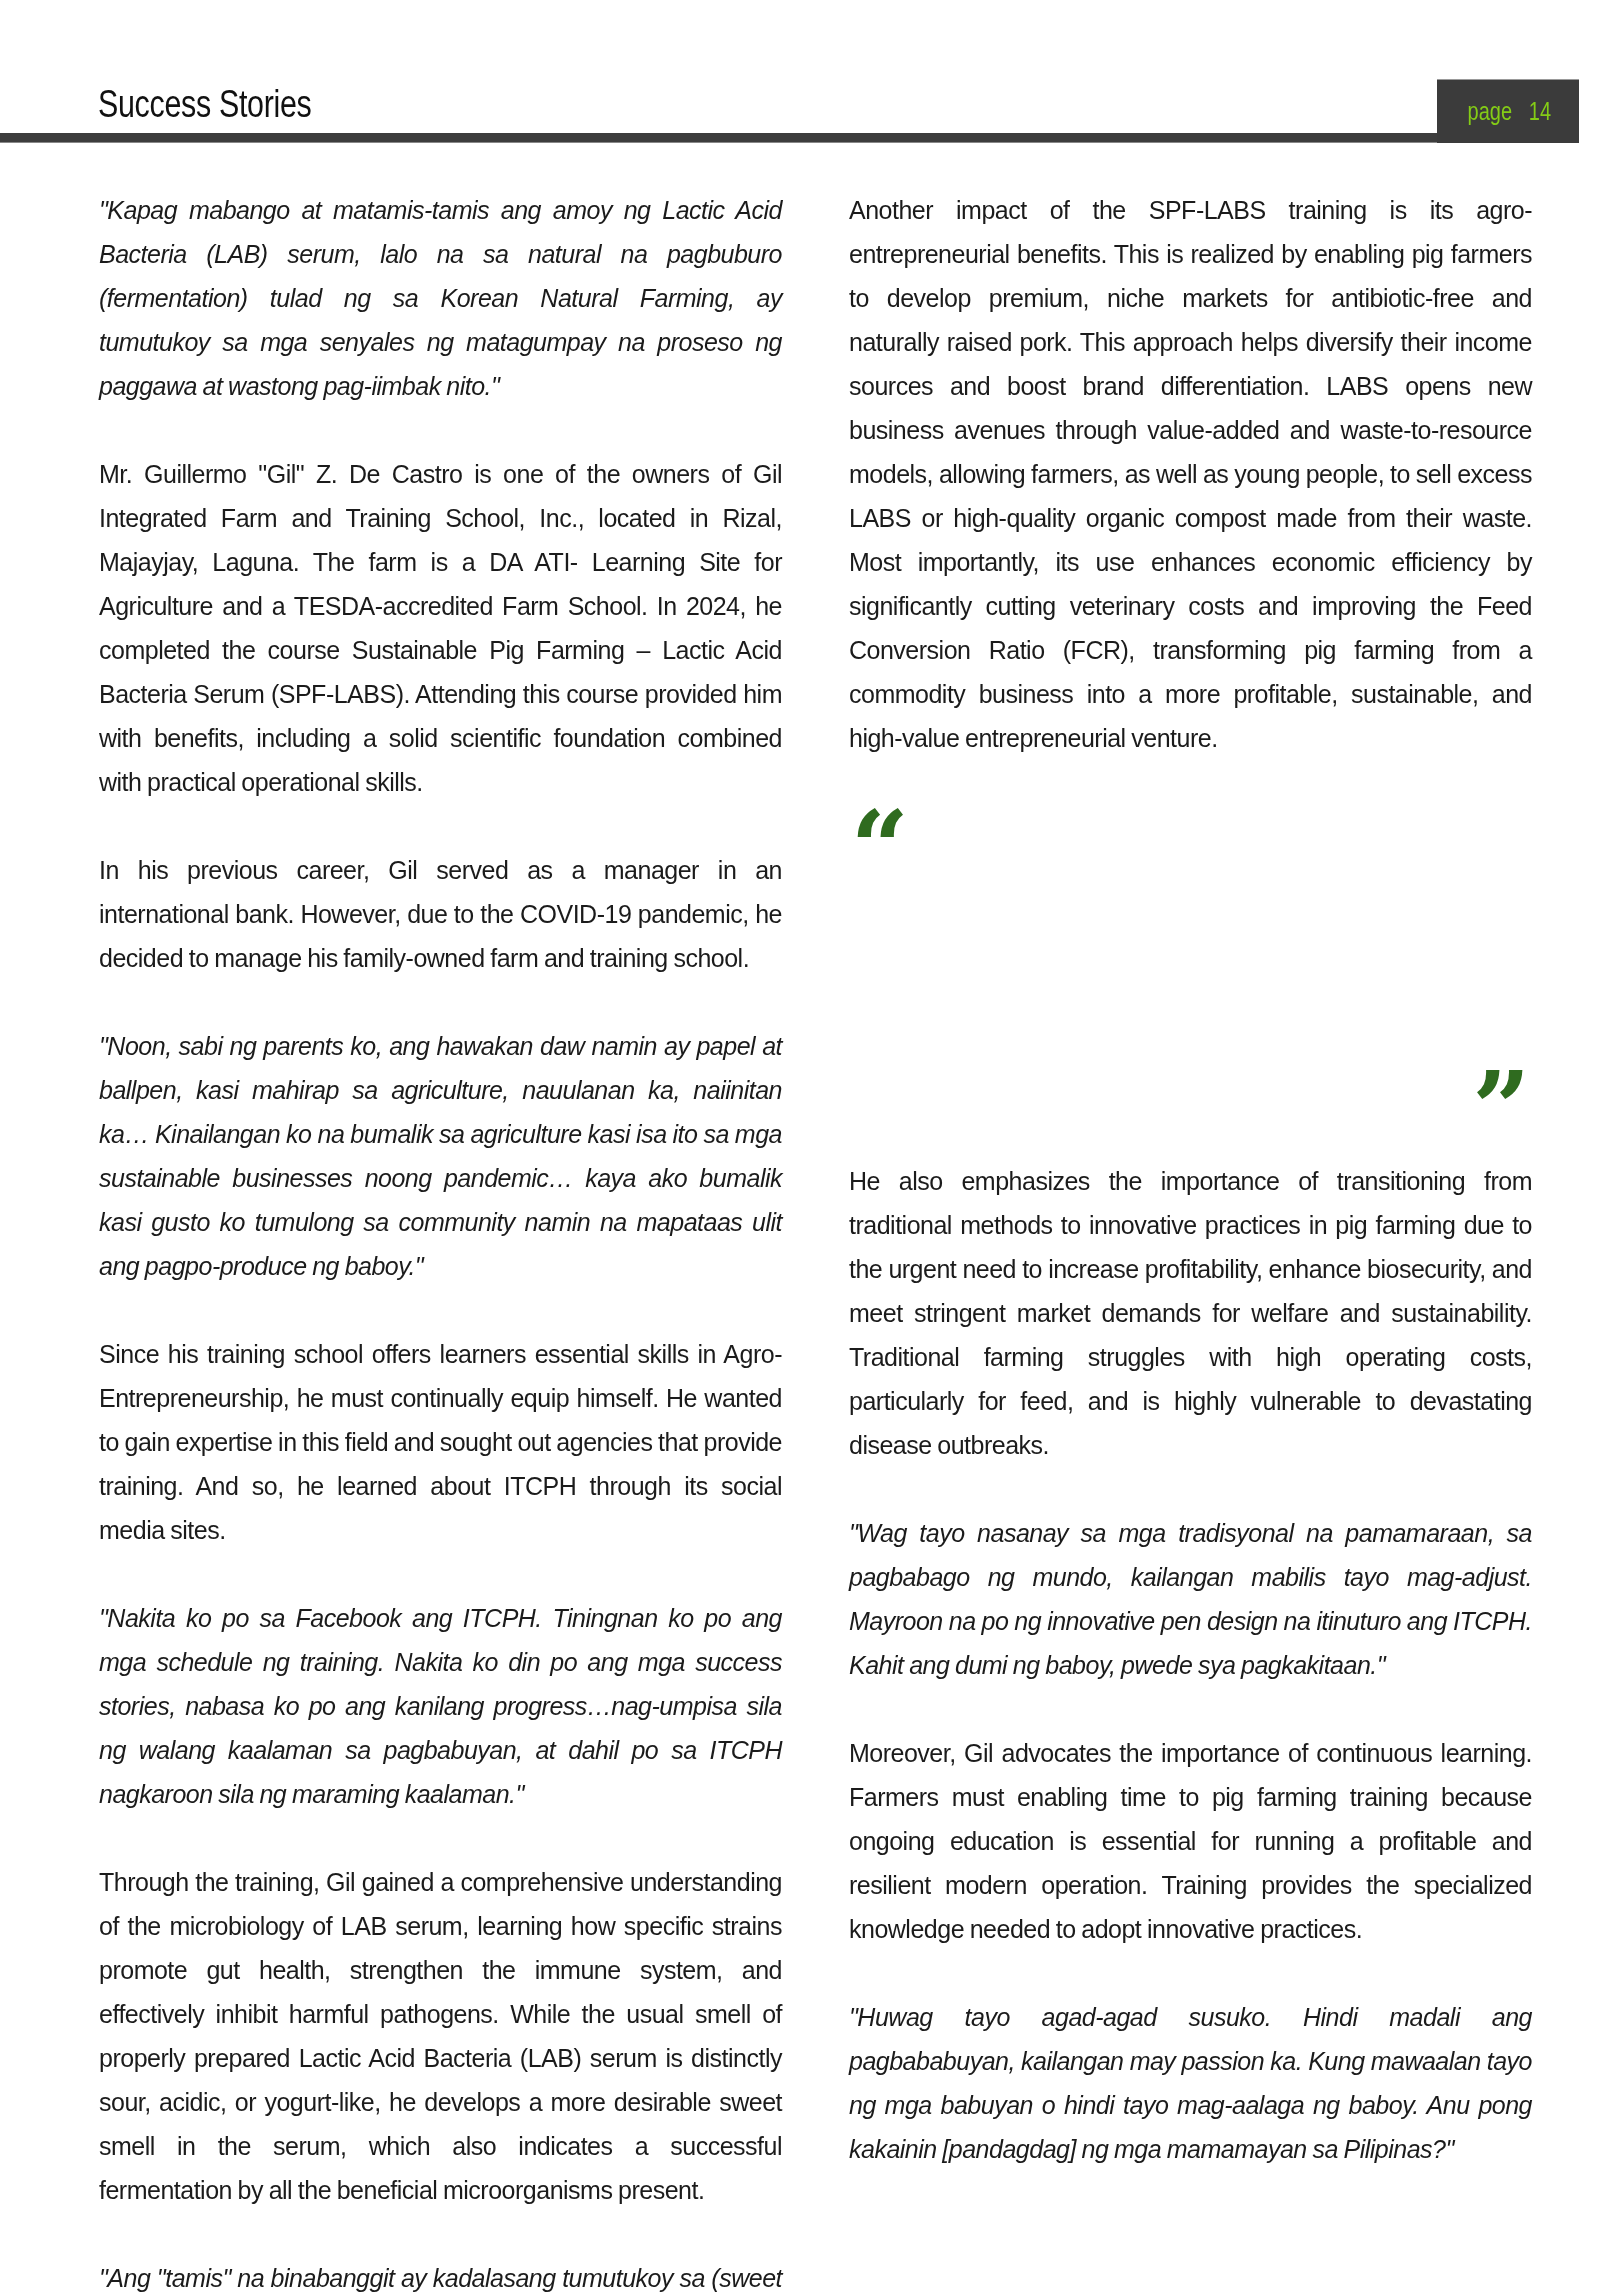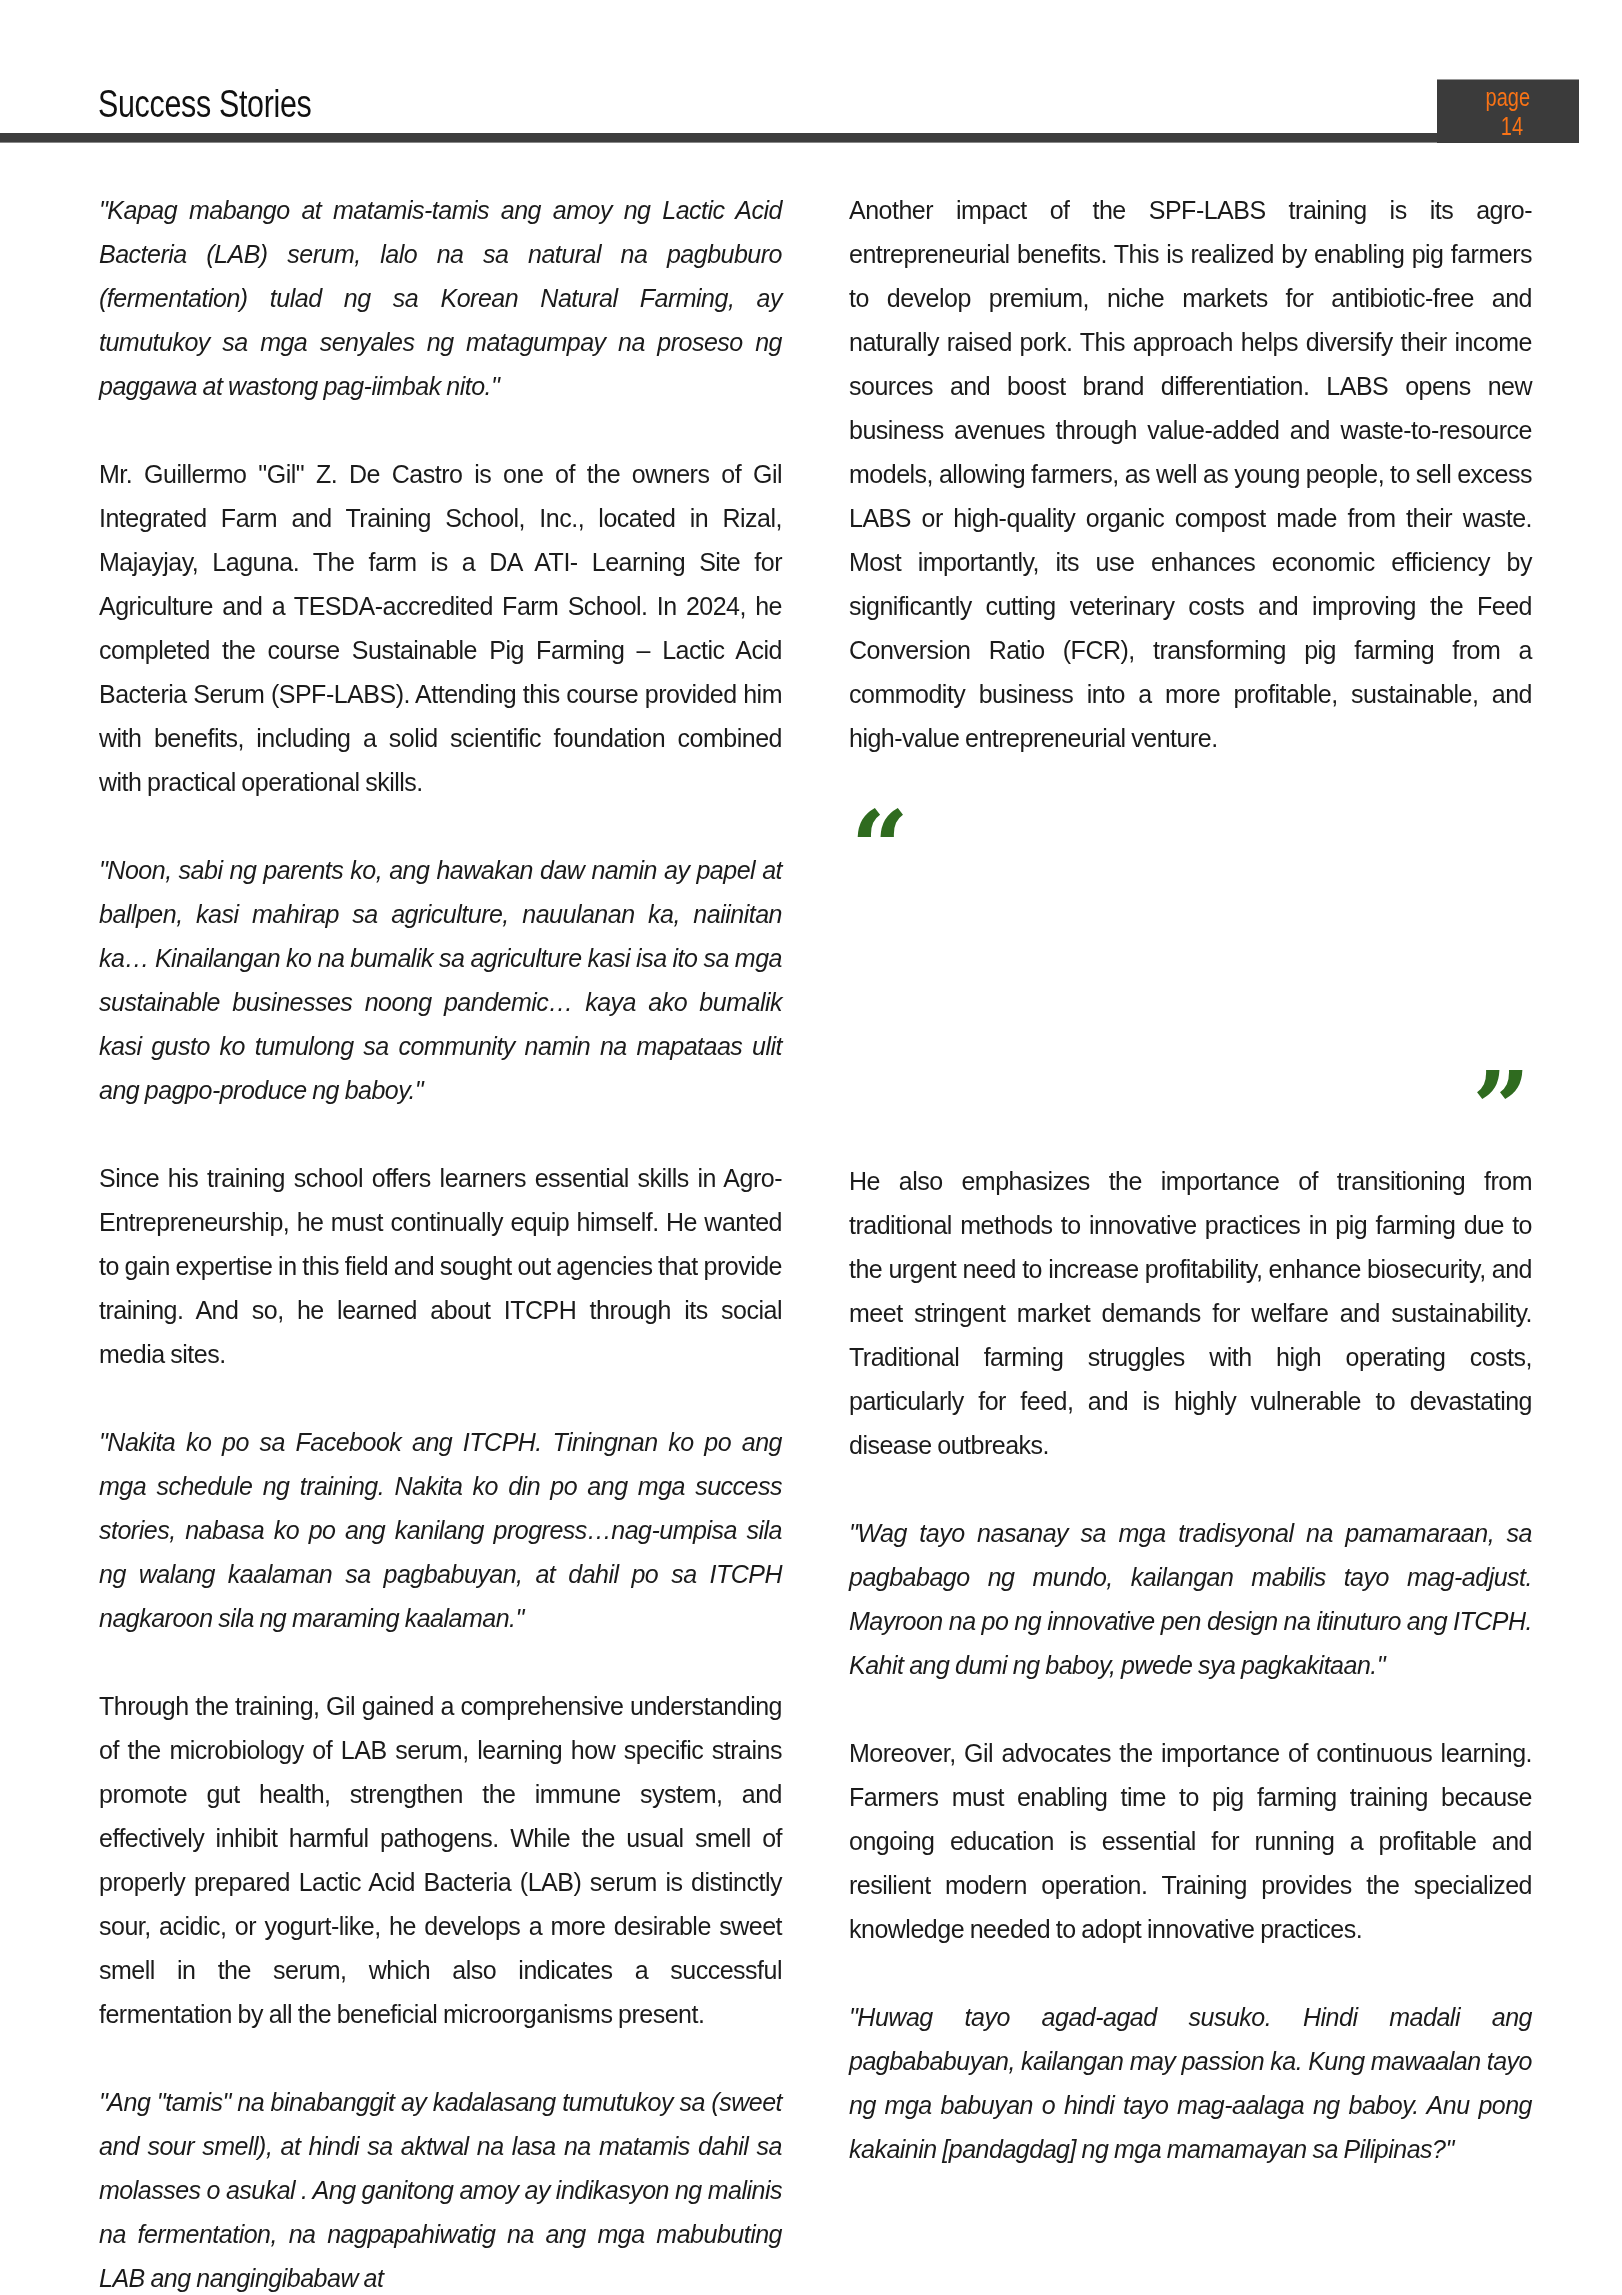--- a/index.html
+++ b/index.html
@@ -33,23 +33,23 @@
       width: 1579px; height: 8.5px;
       background: #3d3d3d;
       border-bottom: 0.8px solid #888;
     }
     .page-badge {
       position: absolute;
       left: 1437px; top: 79px;
       width: 142px; height: 63px;
       background: #3b3b3b;
       border-top: 0.8px solid #999;
-      color: #f97316;
+      color: #84cc16;
       font-size: 25px;
-      display: flex; align-items: center; justify-content: center; flex-direction: column;
+      display: flex; align-items: center; justify-content: center;
     }
     .page-badge span { display: inline-block; transform: scaleX(0.8); }
     .page-badge .num { margin-left: 8.5px; }
 
     .col {
       position: absolute;
       top: 188px;
       width: 683px;
     }
     .col-left { left: 99px; }
@@ -110,20 +110,21 @@
   <div class="header-rule"></div>
   <div class="page-badge">
     <span>page</span>
     <span class="num">14</span>
   </div>
 </div>
 
 <div class="col col-left">
   <p class="para italic">"Kapag mabango at matamis-tamis ang amoy ng Lactic Acid Bacteria (LAB) serum, lalo na sa natural na pagbuburo (fermentation) tulad ng sa Korean Natural Farming, ay tumutukoy sa mga senyales ng matagumpay na proseso ng paggawa at wastong pag-iimbak nito."</p>
   <p class="para">Mr. Guillermo "Gil" Z. De Castro is one of the owners of Gil Integrated Farm and Training School, Inc., located in Rizal, Majayjay, Laguna. The farm is a DA ATI- Learning Site for Agriculture and a TESDA-accredited Farm School. In 2024, he completed the course Sustainable Pig Farming – Lactic Acid Bacteria Serum (SPF-LABS). Attending this course provided him with benefits, including a solid scientific foundation combined with practical operational skills.</p>
+  <p class="para">In his previous career, Gil served as a manager in an international bank. However, due to the COVID-19 pandemic, he decided to manage his family-owned farm and training school.</p>
   <p class="para italic">"Noon, sabi ng parents ko, ang hawakan daw namin ay papel at ballpen, kasi mahirap sa agriculture, nauulanan ka, naiinitan ka… Kinailangan ko na bumalik sa agriculture kasi isa ito sa mga sustainable businesses noong pandemic… kaya ako bumalik kasi gusto ko tumulong sa community namin na mapataas ulit ang pagpo-produce ng baboy."</p>
   <p class="para">Since his training school offers learners essential skills in Agro-Entrepreneurship, he must continually equip himself. He wanted to gain expertise in this field and sought out agencies that provide training. And so, he learned about ITCPH through its social media sites.</p>
   <p class="para italic">"Nakita ko po sa Facebook ang ITCPH. Tiningnan ko po ang mga schedule ng training. Nakita ko din po ang mga success stories, nabasa ko po ang kanilang progress…nag-umpisa sila ng walang kaalaman sa pagbabuyan, at dahil po sa ITCPH nagkaroon sila ng maraming kaalaman."</p>
   <p class="para">Through the training, Gil gained a comprehensive understanding of the microbiology of LAB serum, learning how specific strains promote gut health, strengthen the immune system, and effectively inhibit harmful pathogens. While the usual smell of properly prepared Lactic Acid Bacteria (LAB) serum is distinctly sour, acidic, or yogurt-like, he develops a more desirable sweet smell in the serum, which also indicates a successful fermentation by all the beneficial microorganisms present.</p>
   <p class="para italic">"Ang "tamis" na binabanggit ay kadalasang tumutukoy sa (sweet and sour smell), at hindi sa aktwal na lasa na matamis dahil sa molasses o asukal . Ang ganitong amoy ay indikasyon ng malinis na fermentation, na nagpapahiwatig na ang mga mabubuting LAB ang nangingibabaw at</p>
 </div>
 
 <div class="col col-right">
   <p class="para">Another impact of the SPF-LABS training is its agro-entrepreneurial benefits. This is realized by enabling pig farmers to develop premium, niche markets for antibiotic-free and naturally raised pork. This approach helps diversify their income sources and boost brand differentiation. LABS opens new business avenues through value-added and waste-to-resource models, allowing farmers, as well as young people, to sell excess LABS or high-quality organic compost made from their waste. Most importantly, its use enhances economic efficiency by significantly cutting veterinary costs and improving the Feed Conversion Ratio (FCR), transforming pig farming from a commodity business into a more profitable, sustainable, and high-value entrepreneurial venture.</p>
 

